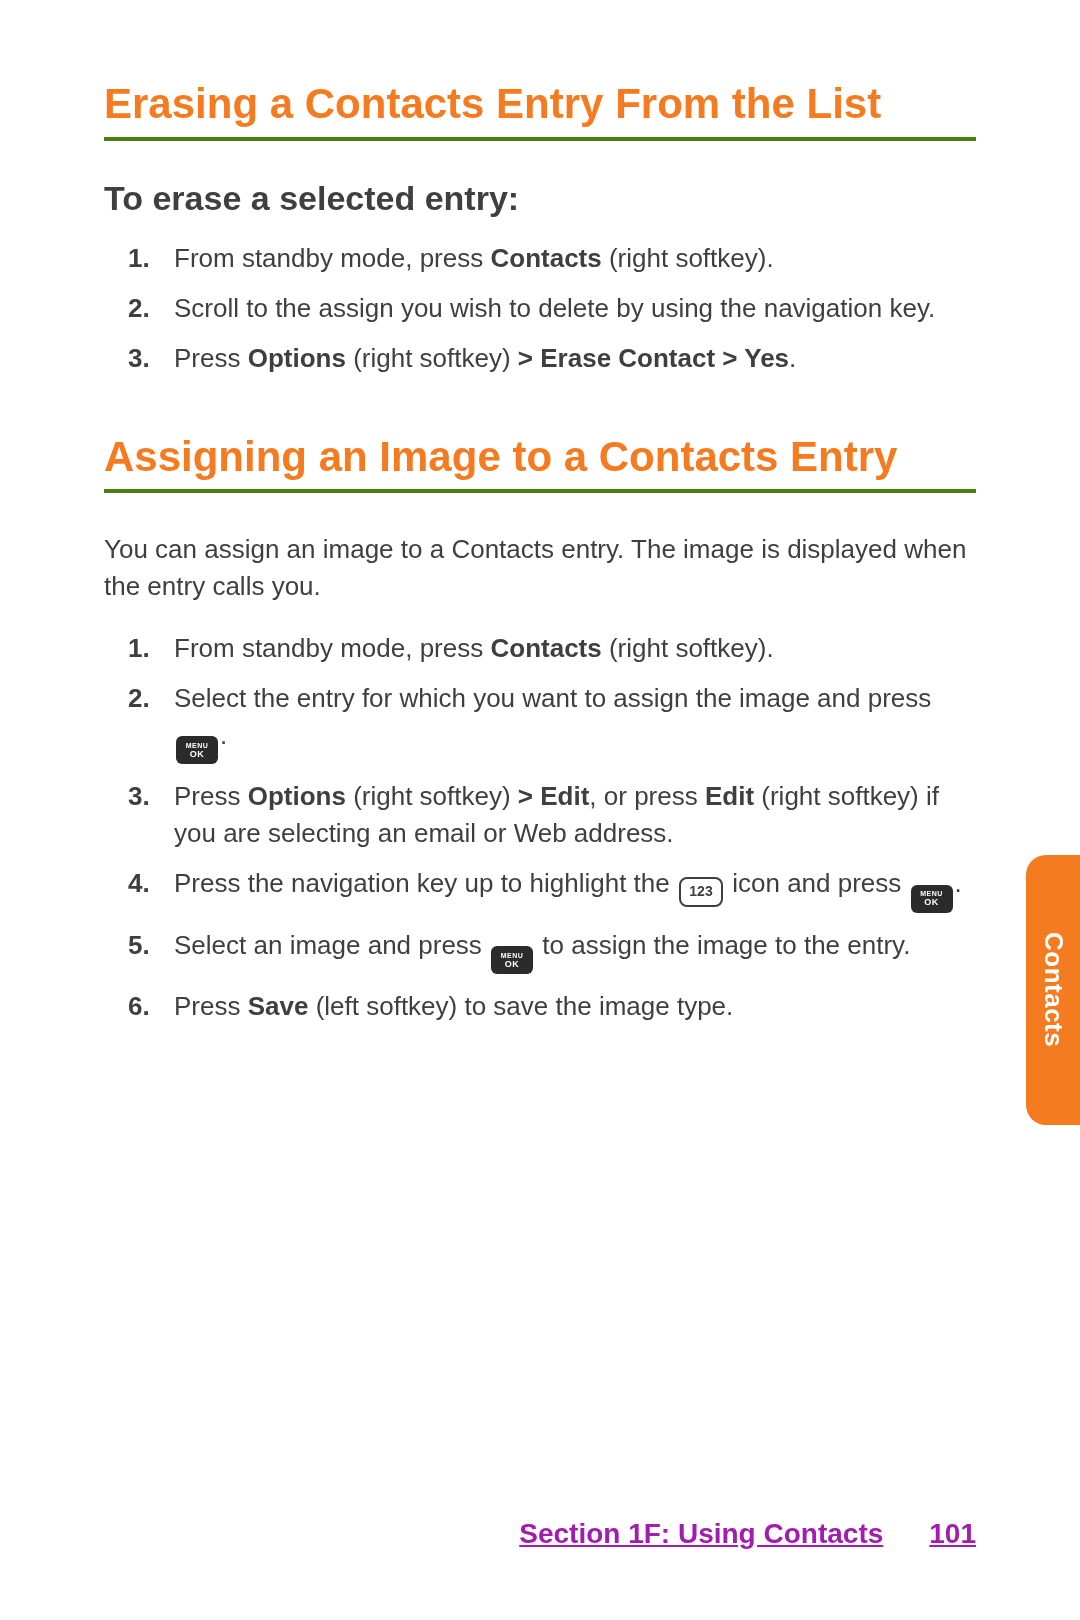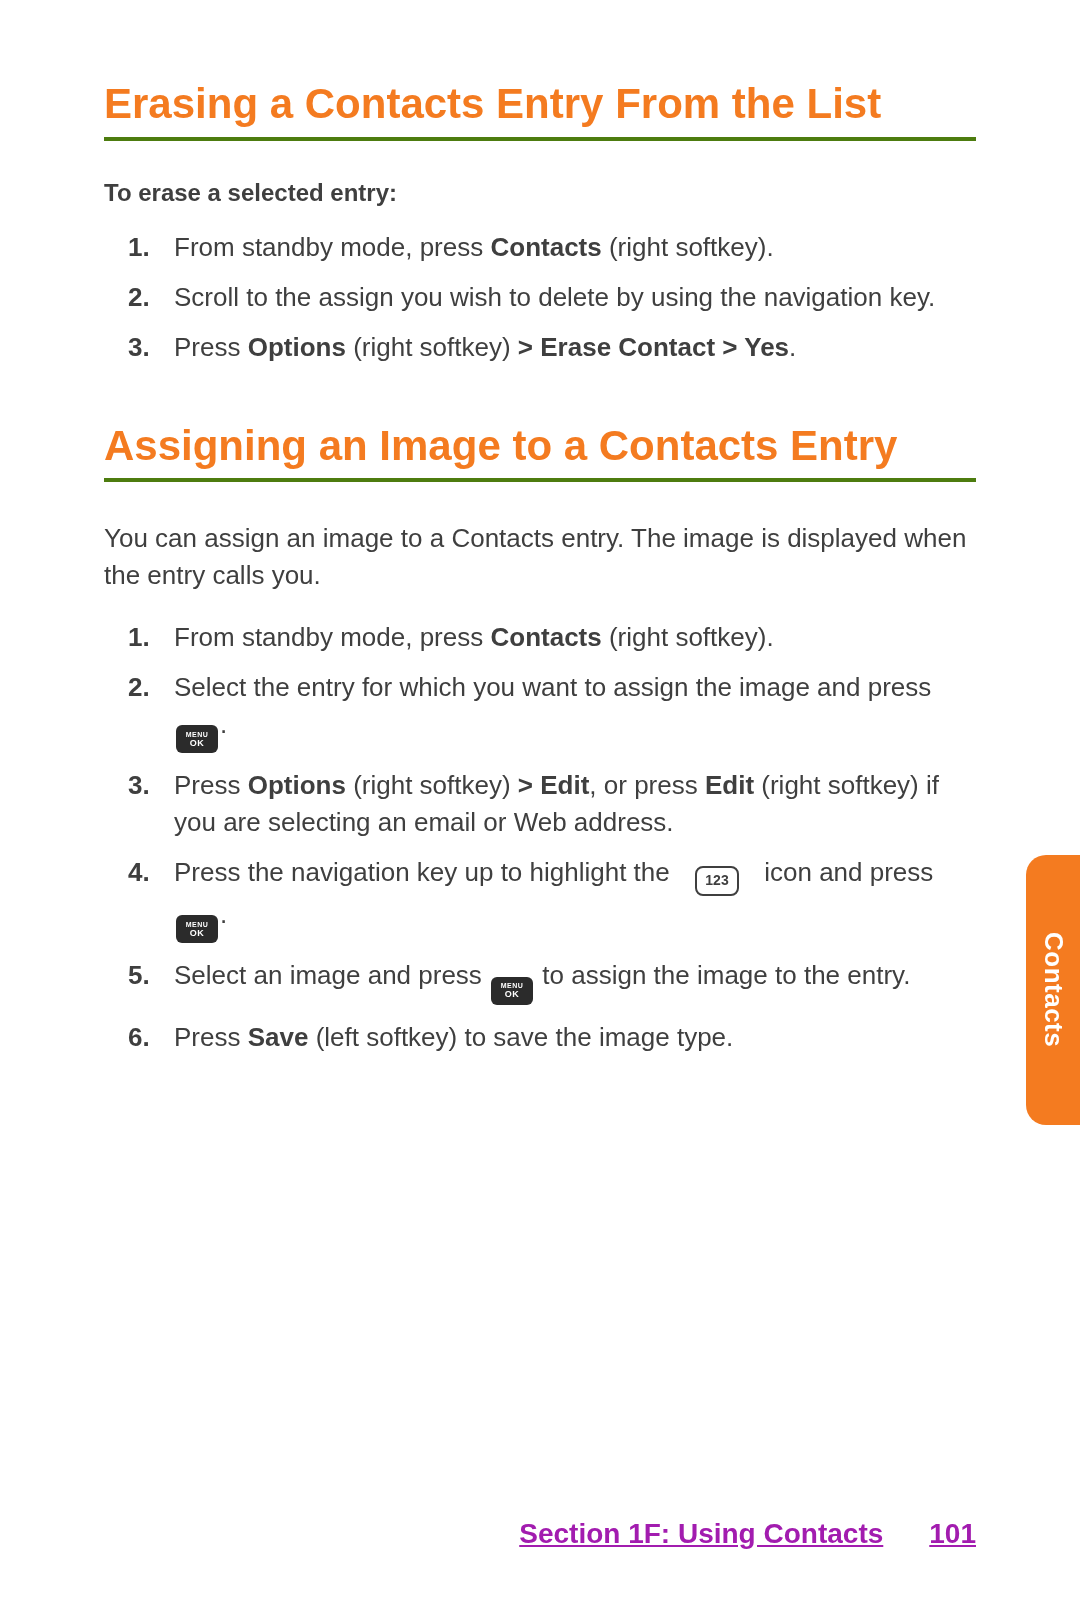--- a/index.html
+++ b/index.html
@@ -22,21 +22,21 @@
     color: #f47b20;
     font-weight: 700;
     font-size: 42px;
     line-height: 1.25;
     border-bottom: 4px solid #4d7c0f;
     padding-bottom: 6px;
     margin: 0 0 38px 0;
   }
   .subhead {
     font-weight: 700;
-    font-size: 24px;
+    font-size: 34px;
     margin: 0 0 22px 0;
   }
   ol.steps {
     list-style: none;
     padding: 0 0 0 70px;
     margin: 0 0 54px 0;
   }
   ol.steps li {
     position: relative;
     font-size: 26px;
@@ -78,21 +78,21 @@
     align-items: center;
     justify-content: center;
     width: 40px;
     height: 26px;
     border: 2px solid #3f3f3f;
     border-radius: 8px;
     font-size: 14px;
     font-weight: 700;
     color: #3f3f3f;
     vertical-align: -4px;
-    margin: 0 18px;
+    margin: 0 2px;
     background: #fff;
   }
   .side-tab {
     position: absolute;
     right: 0;
     top: 855px;
     width: 54px;
     height: 270px;
     background: #f47b20;
     border-top-left-radius: 20px;

